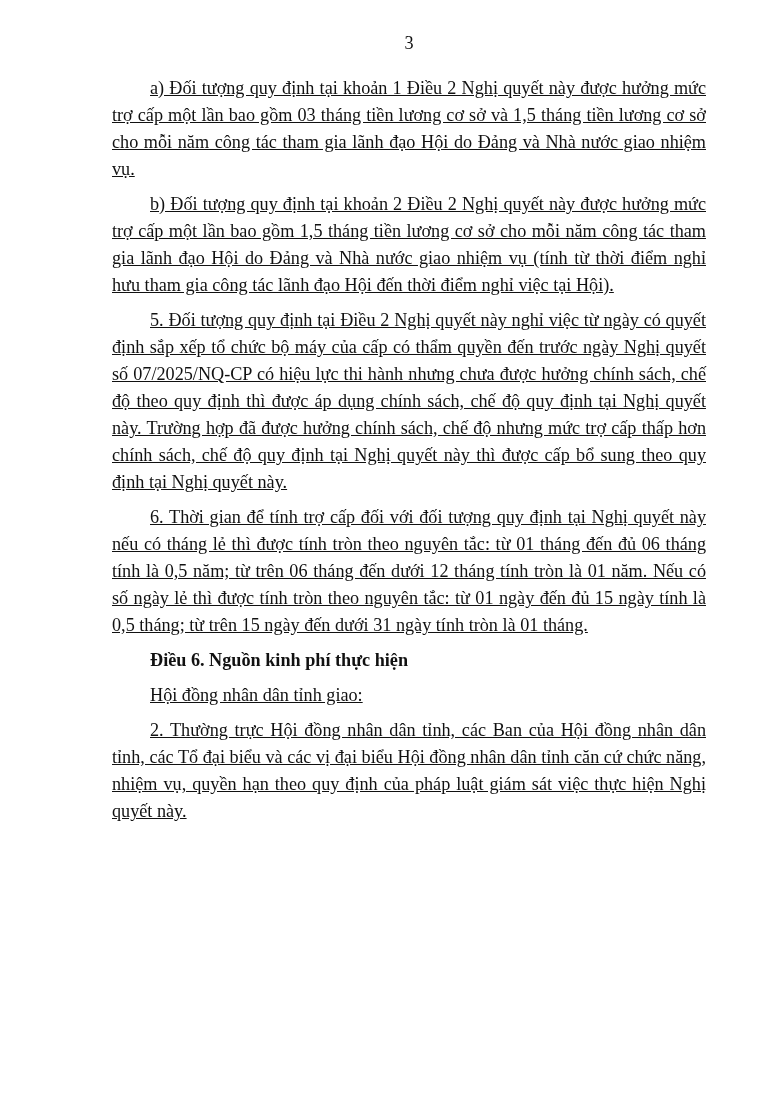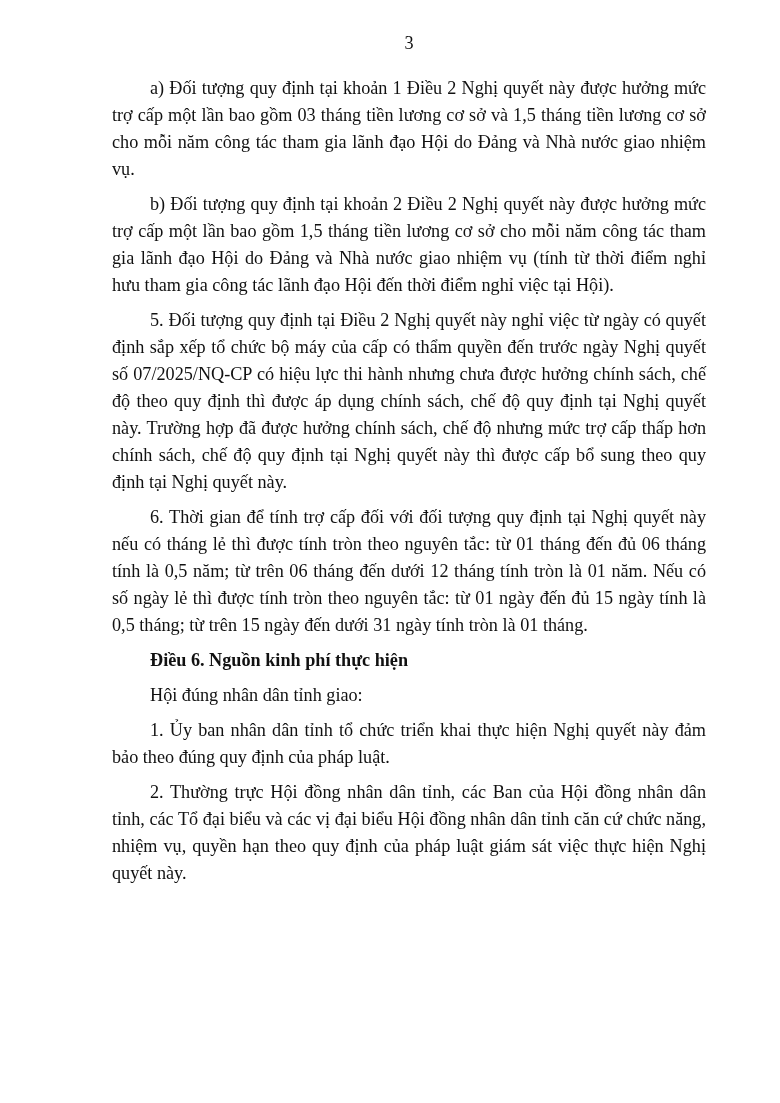--- a/index.html
+++ b/index.html
@@ -4,32 +4,31 @@
 <style>
   html, body { margin: 0; padding: 0; background: #ffffff; }
   body { width: 780px; height: 1103px; position: relative; overflow: hidden; }
   .page {
     position: absolute; left: 112px; top: 30px; width: 594px;
     font-family: "Liberation Serif", "DejaVu Serif", serif;
     color: #111111; font-size: 18.2px; line-height: 27px;
   }
   .page-number { text-align: center; margin: 0 0 18px 0; }
   p { margin: 0 0 8px 0; text-align: justify; text-align-last: left; }
-  p.indent { text-indent: 38px; }
+  p.indent { text-indent: 38px; text-decoration: underline; }
   .heading { font-weight: bold; text-indent: 38px; margin-bottom: 8px; }
 </style>
 </head>
 <body>
 
 <div class="page">
   <div class="page-number">3</div>
 
   <p class="indent">a) Đối tượng quy định tại khoản 1 Điều 2 Nghị quyết này được hưởng mức trợ cấp một lần bao gồm 03 tháng tiền lương cơ sở và 1,5 tháng tiền lương cơ sở cho mỗi năm công tác tham gia lãnh đạo Hội do Đảng và Nhà nước giao nhiệm vụ.</p>
   <p class="indent">b) Đối tượng quy định tại khoản 2 Điều 2 Nghị quyết này được hưởng mức trợ cấp một lần bao gồm 1,5 tháng tiền lương cơ sở cho mỗi năm công tác tham gia lãnh đạo Hội do Đảng và Nhà nước giao nhiệm vụ (tính từ thời điểm nghỉ hưu tham gia công tác lãnh đạo Hội đến thời điểm nghỉ việc tại Hội).</p>
   <p class="indent">5. Đối tượng quy định tại Điều 2 Nghị quyết này nghỉ việc từ ngày có quyết định sắp xếp tổ chức bộ máy của cấp có thẩm quyền đến trước ngày Nghị quyết số 07/2025/NQ-CP có hiệu lực thi hành nhưng chưa được hưởng chính sách, chế độ theo quy định thì được áp dụng chính sách, chế độ quy định tại Nghị quyết này. Trường hợp đã được hưởng chính sách, chế độ nhưng mức trợ cấp thấp hơn chính sách, chế độ quy định tại Nghị quyết này thì được cấp bổ sung theo quy định tại Nghị quyết này.</p>
   <p class="indent">6. Thời gian để tính trợ cấp đối với đối tượng quy định tại Nghị quyết này nếu có tháng lẻ thì được tính tròn theo nguyên tắc: từ 01 tháng đến đủ 06 tháng tính là 0,5 năm; từ trên 06 tháng đến dưới 12 tháng tính tròn là 01 năm. Nếu có số ngày lẻ thì được tính tròn theo nguyên tắc: từ 01 ngày đến đủ 15 ngày tính là 0,5 tháng; từ trên 15 ngày đến dưới 31 ngày tính tròn là 01 tháng.</p>
 
   <p class="heading">Điều 6. Nguồn kinh phí thực hiện</p>
 
-  <p class="indent">Hội đúng nhân dân tỉnh giao:</p>
-  <p class="indent">1. Ủy ban nhân dân tỉnh tổ chức triển khai thực hiện Nghị quyết này đảm bảo theo đúng quy định của pháp luật.</p>
+  <p class="indent">Hội đồng nhân dân tỉnh giao:</p>
   <p class="indent">2. Thường trực Hội đồng nhân dân tỉnh, các Ban của Hội đồng nhân dân tỉnh, các Tổ đại biểu và các vị đại biểu Hội đồng nhân dân tỉnh căn cứ chức năng, nhiệm vụ, quyền hạn theo quy định của pháp luật giám sát việc thực hiện Nghị quyết này.</p>
 </div>
 
 </body></html>

